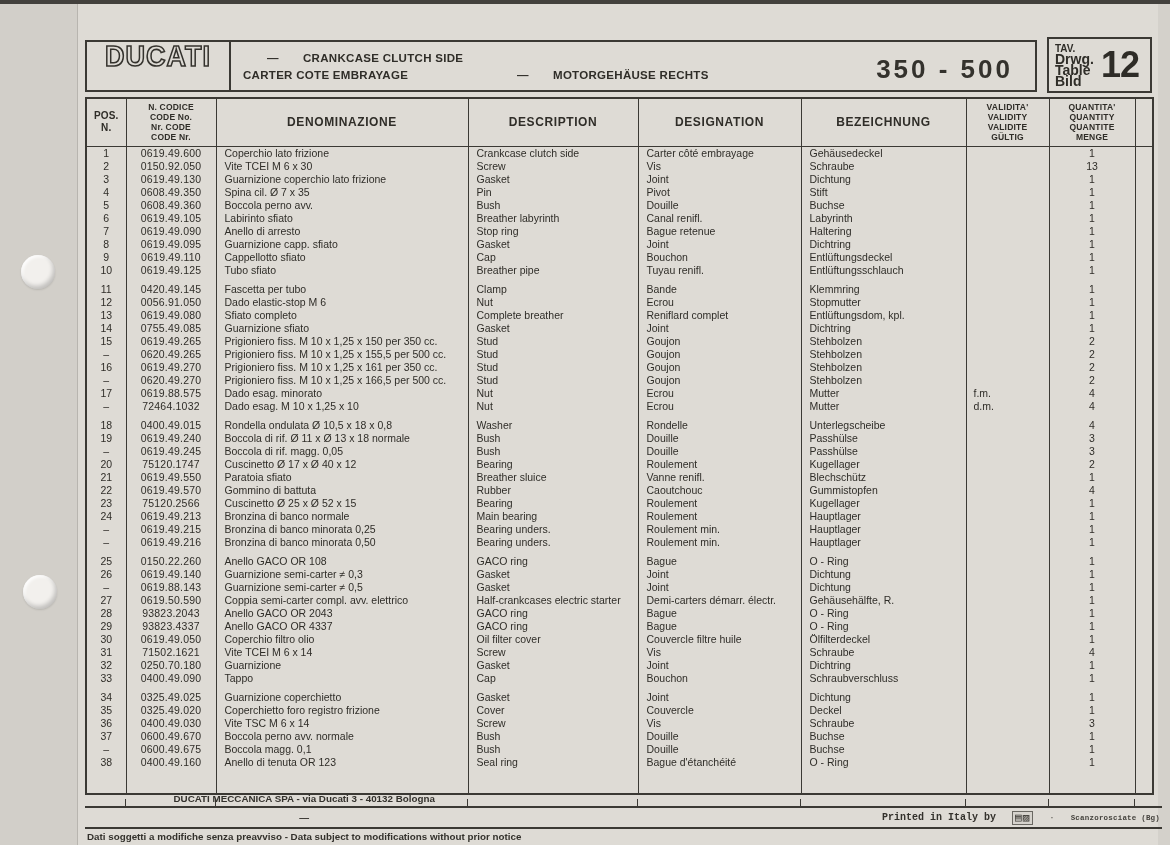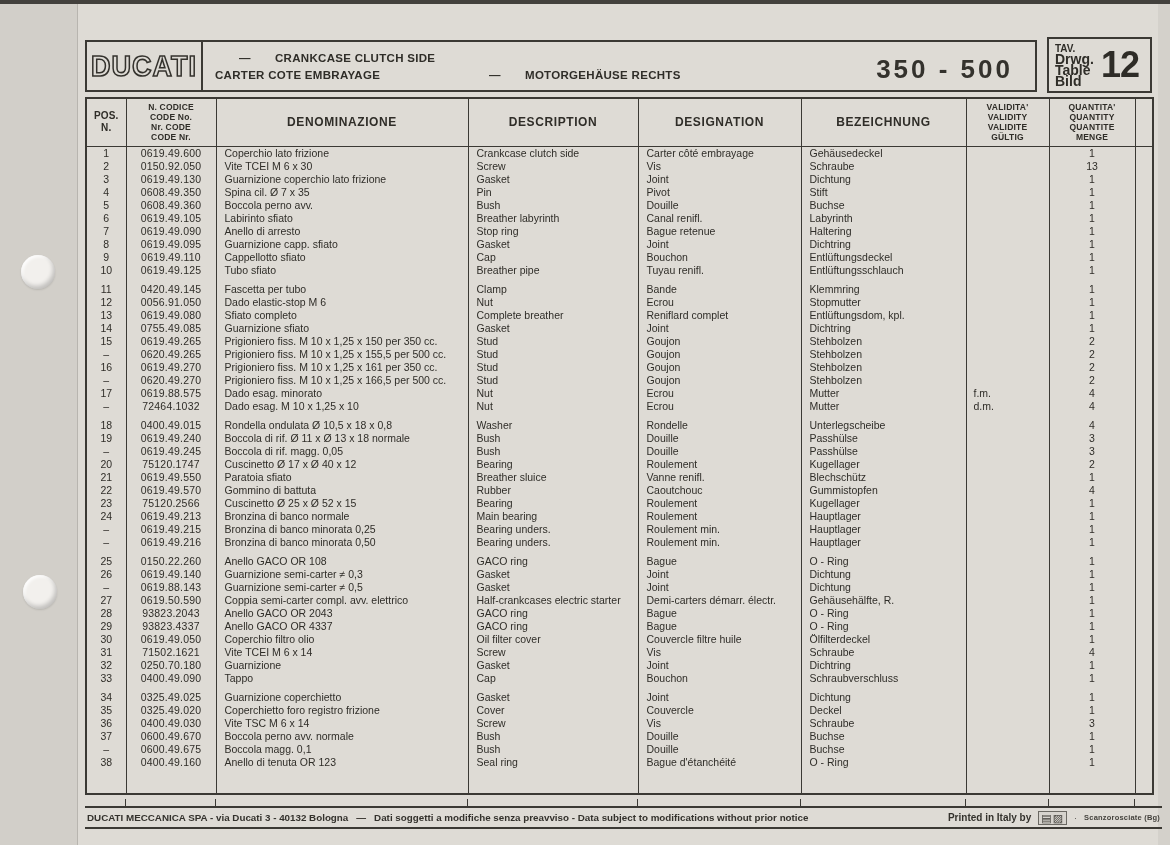--- a/index.html
+++ b/index.html
@@ -15,21 +15,21 @@
   .top-strip{position:absolute;left:0;top:0;width:1170px;height:4px;background:#43413d;}
   .left-band{position:absolute;left:0;top:4px;width:78px;height:841px;background:var(--paper-edge);border-right:1px solid #b8b5af;}
   .right-band{position:absolute;right:0;top:4px;width:12px;height:841px;background:#d4d1cb;}
   .hole{position:absolute;width:34px;height:34px;border-radius:50%;background:#f2f0ed;
         box-shadow:inset -2px -3px 4px rgba(0,0,0,.20), inset 2px 2px 3px rgba(255,255,255,.85), 0 1px 2px rgba(0,0,0,.12);}
   .hole-1{left:21px;top:255px;}
   .hole-2{left:23px;top:575px;}
 
   
   .header-box{position:absolute;left:85px;top:40px;width:952px;height:52px;border:2px solid var(--line);display:flex;}
-  .logo-cell{width:116px;border-right:2px solid var(--line);display:flex;align-items:center;justify-content:center;}
+  .logo-cell{width:144px;border-right:2px solid var(--line);display:flex;justify-content:center;}
   .logo{font-size:27px;font-weight:700;letter-spacing:1px;color:#34322d;transform:scaleY(1.08);}
   @supports(-webkit-text-stroke:1px black){
     .logo{color:transparent;-webkit-text-stroke:1.5px #34322d;}
   }
   .titles{flex:1;padding:8px 0 0 12px;position:relative;}
   .title-line{display:flex;font-size:11.5px;font-weight:700;color:var(--ink);line-height:17px;letter-spacing:.3px;}
   .title-it{width:250px;}
   .title-dash{width:60px;text-align:center;}
   .model{position:absolute;right:22px;bottom:5px;font-size:26px;font-weight:700;letter-spacing:3px;color:#34322d;}
   .tav-box{position:absolute;left:1047px;top:37px;width:105px;height:56px;border:2px solid var(--line);display:flex;align-items:center;padding:0 6px;}
@@ -52,22 +52,22 @@
   .parts td.c0{text-align:center;}
   .parts td.c1{text-align:center;letter-spacing:.2px;}
   .parts td.c2,.parts td.c3,.parts td.c4,.parts td.c5{padding-left:8px;text-align:left;}
   .parts td.c6{padding-left:7px;text-align:left;}
   .parts td.c7{text-align:center;}
 
   
   .tick{position:absolute;top:799px;width:1px;height:7px;background:var(--line);}
   .footer{position:absolute;left:85px;top:806px;width:1077px;height:23px;border-top:2px solid var(--line);border-bottom:2px solid var(--line);
           display:flex;align-items:center;justify-content:space-between;padding:0 2px;}
-  .footer-left{display:flex;align-items:center;gap:8px;font-size:9.8px;font-weight:700;color:#33312c;white-space:nowrap;}
-  .footer-right{display:flex;align-items:center;gap:7px;white-space:nowrap;}
+  .footer-left{display:flex;align-items:center;gap:8px;font-size:9.8px;font-weight:700;color:#33312c;white-space:nowrap;flex-direction:column;}
+  .footer-right{display:flex;align-items:center;gap:16px;white-space:nowrap;font-family:Liberation Mono, monospace;}
   .printed-label{font-size:10px;font-weight:700;color:#33312c;}
   .printer-logo{font-size:11px;letter-spacing:1px;color:#3a3833;border:1px solid #6a6862;padding:0 2px;line-height:12px;background:#d6d3cd;}
   .footer-dot{font-size:9px;color:#55534e;}
   .place{font-size:7.5px;font-weight:700;color:#45433e;letter-spacing:.2px;}
 </style>
 </head>
 <body>
 
 <div class="page">
   <div class="top-strip"></div>

